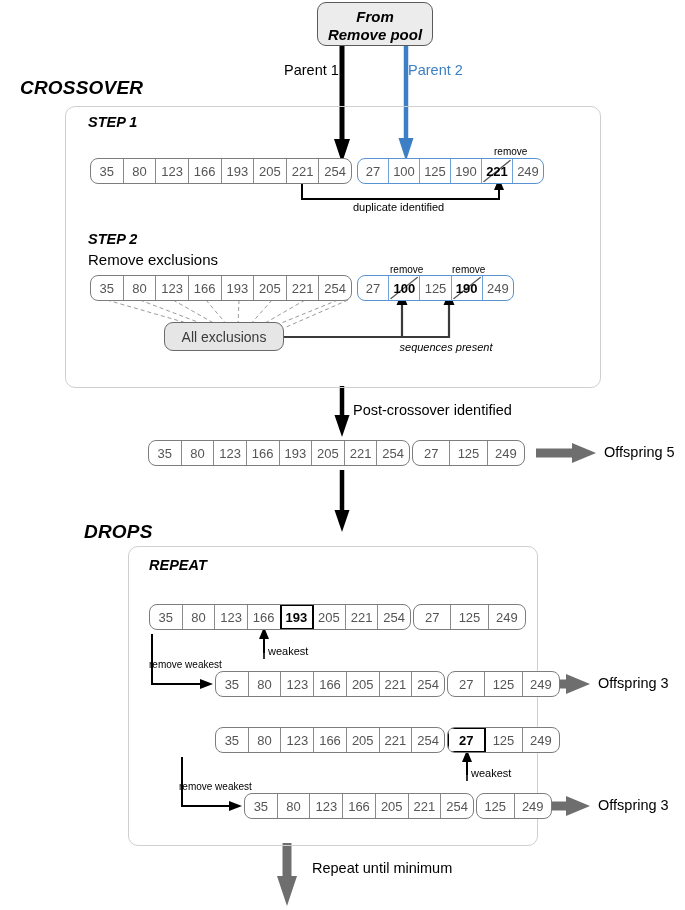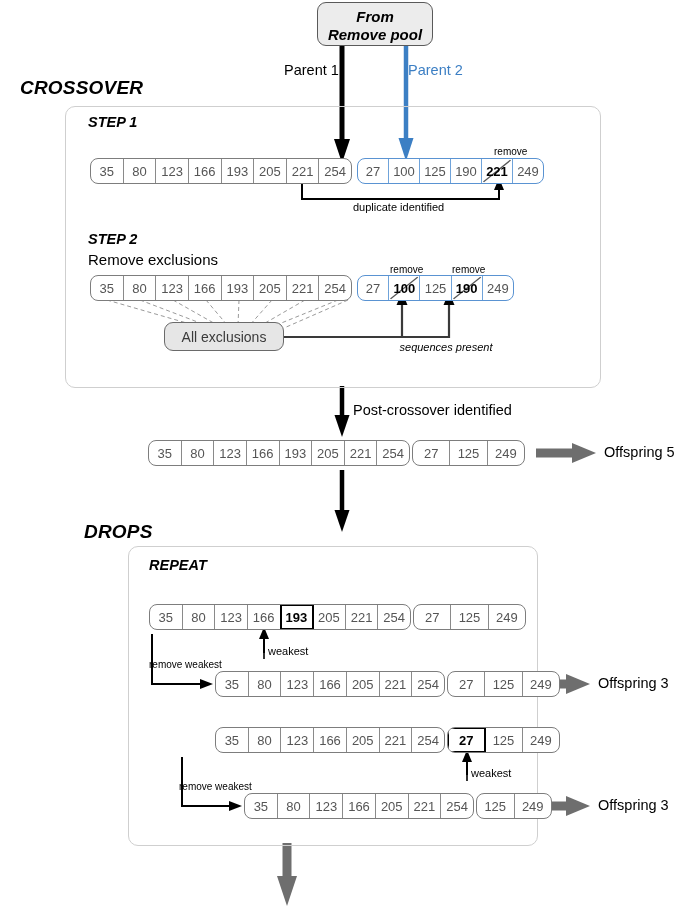--- a/index.html
+++ b/index.html
@@ -461,15 +461,16 @@
         <span style="position: relative; z-index: 2;">125</span>
       </div>
       <div class="cell" style="flex: 1 1 0px;">
         <span style="position: relative; z-index: 2;">249</span>
       </div>
     </div>
 
   <div class="abs lbl" style="left:586px;top:797px;">Offspring 3</div>
 
   <div class="abs lbl" style="left:300px;top:858px;line-height:20px;">
+    <div>Repeat until minimum</div>
   </div>
 
 </div>
 
 </body></html>

